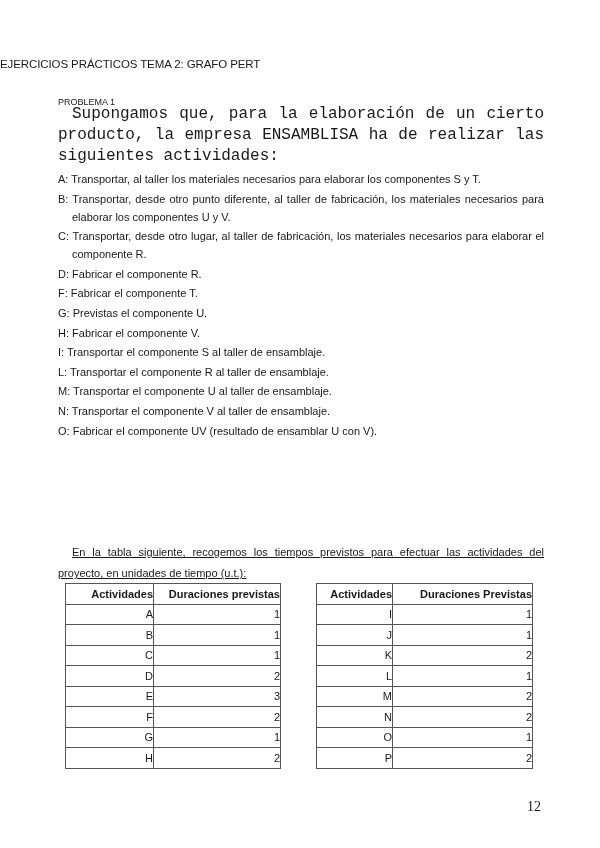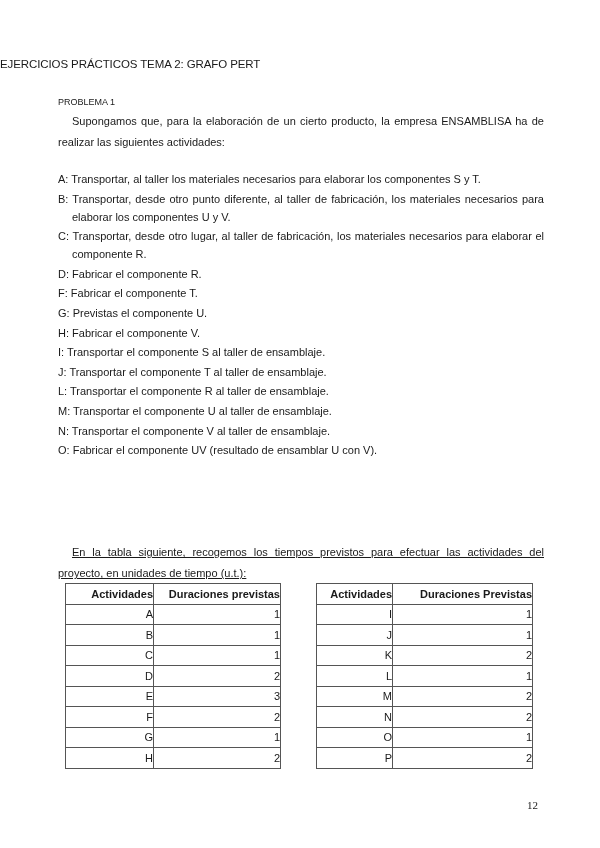--- a/index.html
+++ b/index.html
@@ -8,22 +8,22 @@
       font-family: "Liberation Sans", sans-serif; color: #1a1a1a; overflow: hidden;
     }
     .page-title {
       position: absolute; top: 58px; left: 0; width: 600px; text-align: left;
       font-size: 11.5px; letter-spacing: -0.1px;
     }
     .problem-label {
       position: absolute; top: 97px; left: 58px; font-size: 9px;
     }
     .intro {
-      position: absolute; top: 111px; left: 58px; width: 486px;
-      font-size: 11px; line-height: 21px; text-align: justify;
+      position: absolute; top: 104px; left: 58px; width: 486px;
+      font-size: 16px; line-height: 21px; text-align: justify; font-family: Liberation Mono, monospace;
     }
     .indent { text-indent: 14px; }
     .activities {
       position: absolute; top: 170px; left: 58px; width: 486px;
       font-size: 11px; margin: 0; padding: 0; list-style: none;
     }
     .activities li {
       line-height: 18px; margin-bottom: 1.6px; text-align: justify;
       padding-left: 14px; text-indent: -14px;
     }
@@ -36,41 +36,40 @@
     }
     table.dur th, table.dur td {
       border: 1px solid #555; text-align: right; height: 19.5px; padding: 0;
     }
     table.dur th { font-weight: bold; }
     #t1 { top: 583px; left: 65px; width: 216px; }
     #t1 col.c1 { width: 88px; }
     #t2 { top: 583px; left: 316px; width: 217px; }
     #t2 col.c1 { width: 76px; }
     .page-number {
-      position: absolute; top: 799px; left: 527px; font-size: 11px;
+      position: absolute; top: 799px; left: 527px; font-size: 14px;
       font-family: "Liberation Serif", serif;
     }
   </style>
 </head>
 <body>
 
 <div class="page-title">EJERCICIOS PRÁCTICOS TEMA 2: GRAFO PERT</div>
 <div class="problem-label">PROBLEMA 1</div>
 <div class="intro indent">Supongamos que, para la elaboración de un cierto producto, la empresa ENSAMBLISA ha de realizar las siguientes actividades:</div>
 
 <ul class="activities">
   <li>A: Transportar, al taller los materiales necesarios para elaborar los componentes S y T.</li>
   <li>B: Transportar, desde otro punto diferente, al taller de fabricación, los materiales necesarios para elaborar los componentes U y V.</li>
   <li>C: Transportar, desde otro lugar, al taller de fabricación, los materiales necesarios para elaborar el componente R.</li>
   <li>D: Fabricar el componente R.</li>
   <li>F: Fabricar el componente T.</li>
   <li>G: Previstas el componente U.</li>
   <li>H: Fabricar el componente V.</li>
   <li>I: Transportar el componente S al taller de ensamblaje.</li>
-  <li>J: Transportar el componente T al taller de ensamblaje.</li>
   <li>L: Transportar el componente R al taller de ensamblaje.</li>
   <li>M: Transportar el componente U al taller de ensamblaje.</li>
   <li>N: Transportar el componente V al taller de ensamblaje.</li>
   <li>O: Fabricar el componente UV (resultado de ensamblar U con V).</li>
 </ul>
 
 <div class="para2 indent">En la tabla siguiente, recogemos los tiempos previstos para efectuar las actividades del proyecto, en unidades de tiempo (u.t.):</div>
 
 <table class="dur" id="t1">
   <colgroup>

